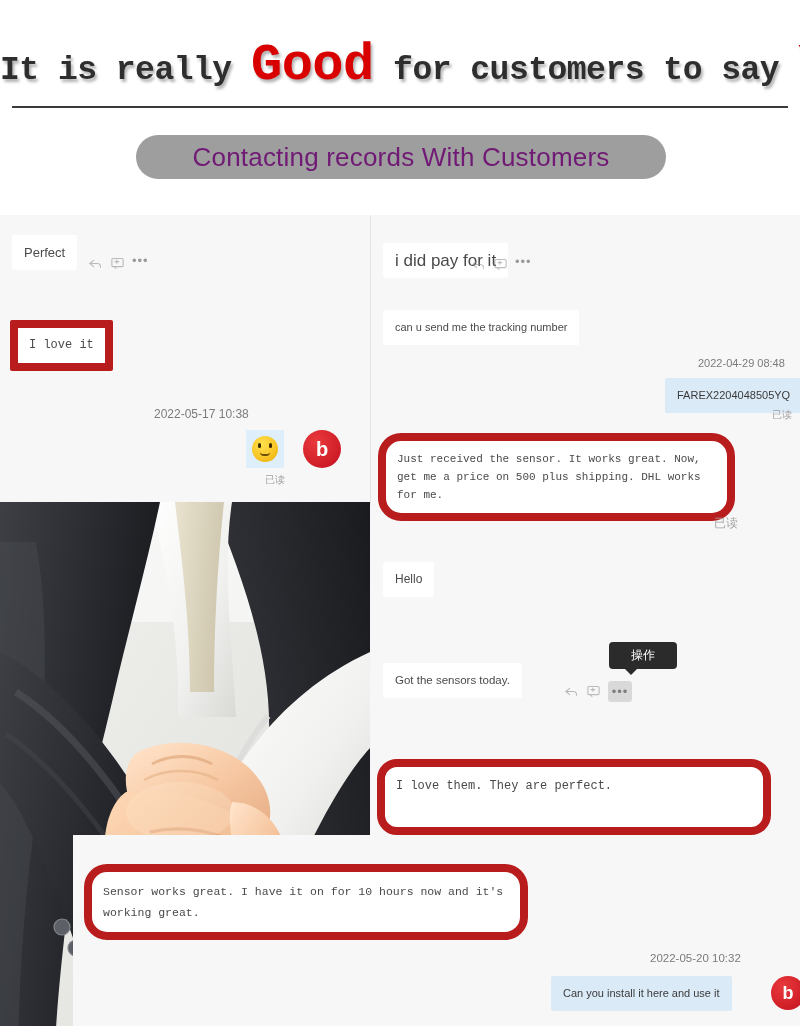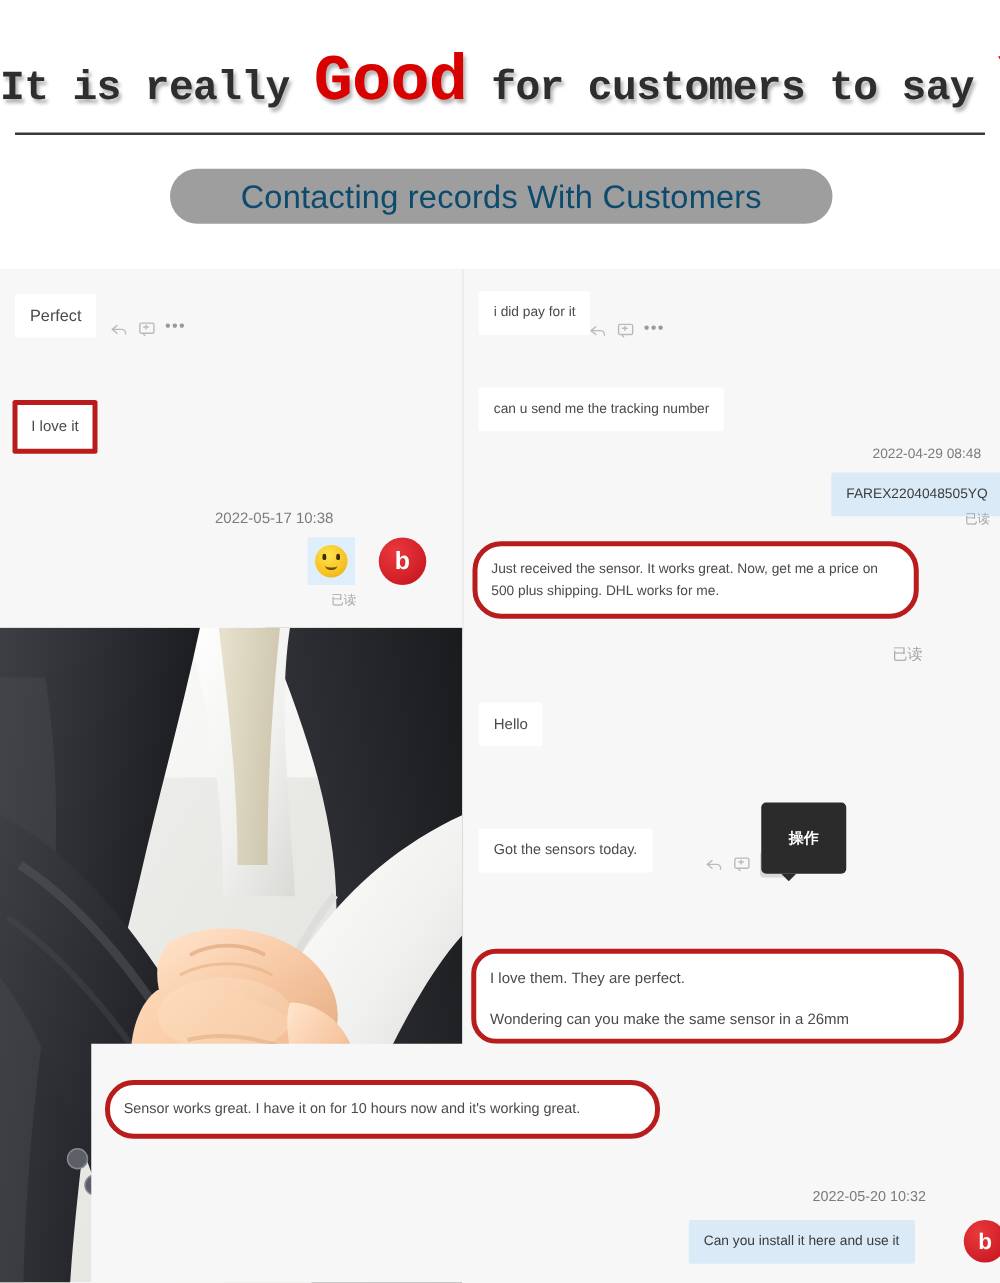--- a/index.html
+++ b/index.html
@@ -37,21 +37,21 @@
     position:absolute; left:12px; top:106px; width:776px; height:0;
     border-top:2px solid #3a3a3a;
   }
 
   
   .pill {
     position:absolute; left:136px; top:135px;
     width:530px; height:44px;
     background:#9e9e9e;
     border-radius:22px;
-    color:#0c4a6e;
+    color:#701a75;
     font-family:"Liberation Sans Narrow","Liberation Sans",sans-serif;
     font-size:26px;
     display:flex; align-items:center; justify-content:center;
     white-space:nowrap;
     letter-spacing:0.2px;
   }
 
   
   .chat-area {
     position:absolute; left:0; top:215px; width:800px; height:811px;
@@ -86,22 +86,23 @@
     border-radius:2px;
     box-shadow:0 0 0 0 rgba(0,0,0,0);
     white-space:nowrap;
   }
   .bubble.wrap { white-space:normal;border-radius:23px; }
   .bubble.out {
     background:#dbeaf7;
     color:#3b3b3b;
   }
   .bubble.redbox {
-    border:4px solid #b91c1c;
+    border:8px solid #b91c1c;
     padding:9px 11px;
+    font-family:Liberation Mono, monospace;
   }
 
   .stamp {
     position:absolute;
     font-size:12px;
     color:#7b7b7b;
     white-space:nowrap;
   }
   .read {
     position:absolute;
@@ -154,24 +155,23 @@
   .emoji-chip .face:after  { right:6px; }
   .emoji-chip .mouth {
     position:absolute; left:8px; top:16px; width:10px; height:4px;
     border-bottom:2px solid #6b4d00; border-radius:0 0 8px 8px;
   }
 
   
   .tooltip {
     position:absolute;
     background:#2b2b2b; color:#ffffff;
-    font-size:12px; padding:20px 22px;
+    font-size:12px; padding:5px 22px;
     border-radius:4px;
     white-space:nowrap;
-    font-weight:bold;
   }
   .tooltip:after {
     content:""; position:absolute; left:16px; bottom:-6px;
     border-left:6px solid transparent; border-right:6px solid transparent;
     border-top:6px solid #2b2b2b;
   }
 </style>
 </head>
 <body>
 
@@ -204,38 +204,38 @@
             <rect x="3" y="4" width="18" height="13" rx="2"></rect>
             <path d="M8 9 h6 M11 6.5 v5"></path>
             <path d="M7 17 l2.5 3"></path>
           </svg>
         </span>
         <span class="dots">•••</span>
       </div>
 
       <div class="bubble redbox" style="left:10px; top:105px; font-size:12px;">I love it</div>
 
-      <div class="stamp" style="left:172px; top:192px;">2022-05-17 10:38</div>
+      <div class="stamp" style="left:154px; top:192px;">2022-05-17 10:38</div>
 
       <div class="emoji-chip" style="left:246px; top:215px;">
         <span class="face">
             <span class="mouth"></span>
           </span>
       </div>
 
       <div class="avatar" style="left:303px; top:215px;">b</div>
 
       <div class="read" style="left:265px; top:258px;">已读</div>
     </div>
 
     <div class="panel-divider"></div>
 
     <div class="panel-right">
 
-      <div class="bubble" style="left:12px; top:18px; font-size:11px;">i did pay for it</div>
+      <div class="bubble" style="left:12px; top:28px; font-size:17px;">i did pay for it</div>
 
       <div class="actions" style="left:100px; top:41px;">
         <span>
           <svg class="ic" viewBox="0 0 24 24" fill="none" stroke="#8a8a8a" stroke-width="1.8" stroke-linecap="round" stroke-linejoin="round">
             <path d="M9 7 L3 12 L9 17"></path>
               <path d="M3 12 H15 a5 5 0 0 1 5 5 v1"></path>
           </svg>
         </span>
         <span>
           <svg class="ic" viewBox="0 0 24 24" fill="none" stroke="#8a8a8a" stroke-width="1.8" stroke-linecap="round" stroke-linejoin="round">
@@ -277,21 +277,20 @@
             <path d="M7 17 l2.5 3"></path>
           </svg>
         </span>
         <span class="dots boxed">•••</span>
       </div>
 
       <div class="tooltip" style="left:238px; top:427px;">操作</div>
 
       <div class="bubble redbox" style="left:6px; top:544px; width:394px; height:76px; padding:0; background:#fff;border-radius:20px;">
         <div style="position:absolute; left:11px; top:11px; font-size:12px; color:#4a4a4a;">I love them. They are perfect.</div>
-        <div style="position:absolute; left:11px; top:44px; font-size:12px; color:#4a4a4a; white-space:nowrap;">Wondering can you make the same sensor in a 26mm</div>
       </div>
     </div>
 
     <div class="photo">
       <svg width="370" height="583" viewBox="0 0 370 583" xmlns="http://www.w3.org/2000/svg">
         <defs>
           <linearGradient id="bgl" x1="0" y1="0" x2="1" y2="1">
             <stop offset="0%" stop-color="#f2f2f0"></stop>
               <stop offset="100%" stop-color="#dcdcd8"></stop>
           </linearGradient>

